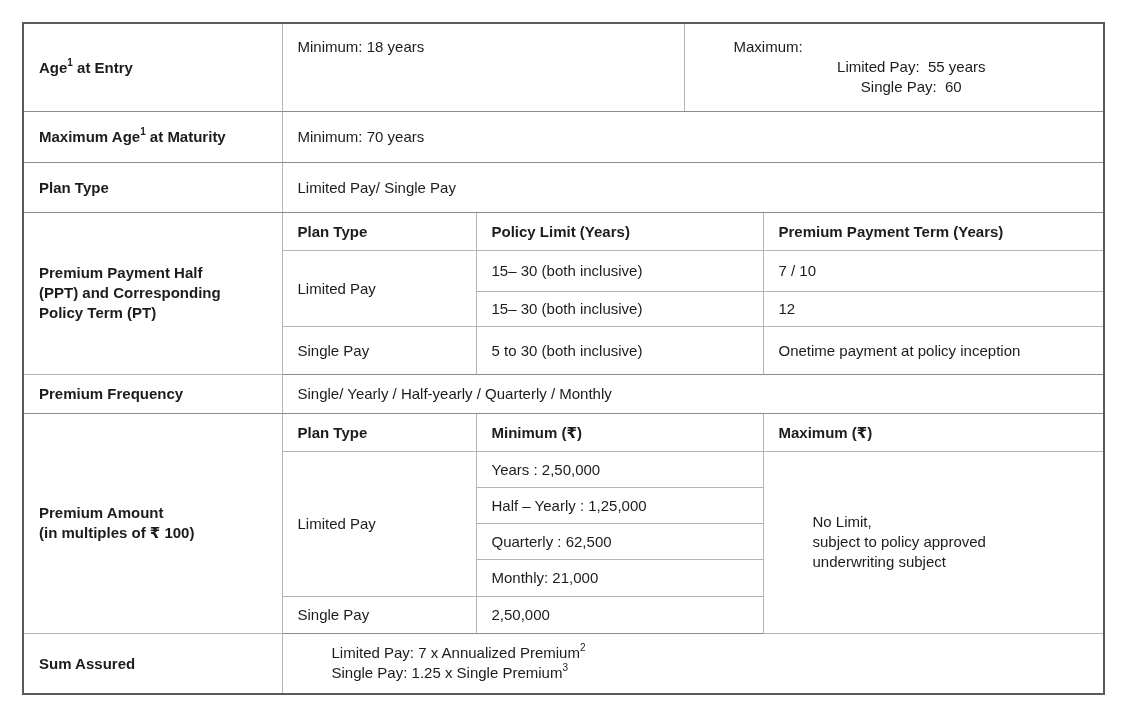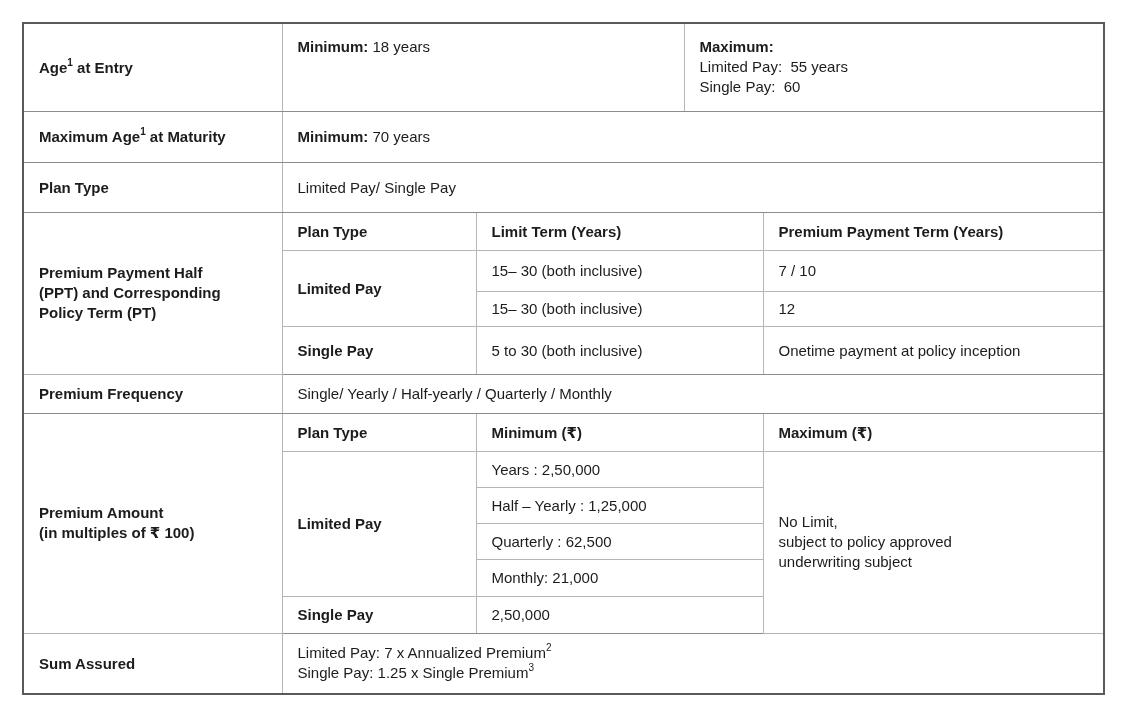--- a/index.html
+++ b/index.html
@@ -22,27 +22,27 @@
   td{
     border:1px solid var(--cellline);
     font-size:15px;line-height:19px;
     padding:2px 14px 2px 15px;
     vertical-align:middle;
     overflow:hidden;
   }
   td.lbl{font-weight:700;}
   td.lbl div{line-height:20px;}
   td.th{font-weight:700;}
-  .b{font-weight:700;}
+  .b{font-weight:400;}
   td.vtop{vertical-align:top;padding-top:13px;}
   tr.sb > td{border-bottom-color:var(--rowline);}
   tr.st > td{border-top-color:var(--rowline);}
   sup{font-size:10px;line-height:0;position:relative;top:-1px;}
-  .pre{white-space:pre-wrap;}
-  .mline div{line-height:20px;}
+  .pre{white-space:pre-wrap;text-align:center;}
+  .mline div{line-height:20px;margin-left:34px;}
 </style>
 </head>
 <body>
 
 <div id="page">
   <table class="spec">
     <colgroup>
       <col style="width:259px">
         <col style="width:194px">
         <col style="width:208px">
@@ -71,21 +71,21 @@
         <td colspan="4">Limited Pay/ Single Pay</td>
       </tr>
 
       <tr class="st" style="height:38px">
         <td class="lbl" rowspan="4">
           <div>Premium Payment Half</div>
           <div>(PPT) and Corresponding</div>
           <div>Policy Term (PT)</div>
         </td>
         <td class="th">Plan Type</td>
-        <td class="th" colspan="2">Limit Term (Years)</td>
+        <td class="th" colspan="2">Policy Limit (Years)</td>
         <td class="th">Premium Payment Term (Years)</td>
       </tr>
       <tr style="height:41px">
         <td class="b" rowspan="2">Limited Pay</td>
         <td colspan="2">15– 30 (both inclusive)</td>
         <td>7 / 10</td>
       </tr>
       <tr style="height:35px">
         <td colspan="2">15– 30 (both inclusive)</td>
         <td>12</td>

